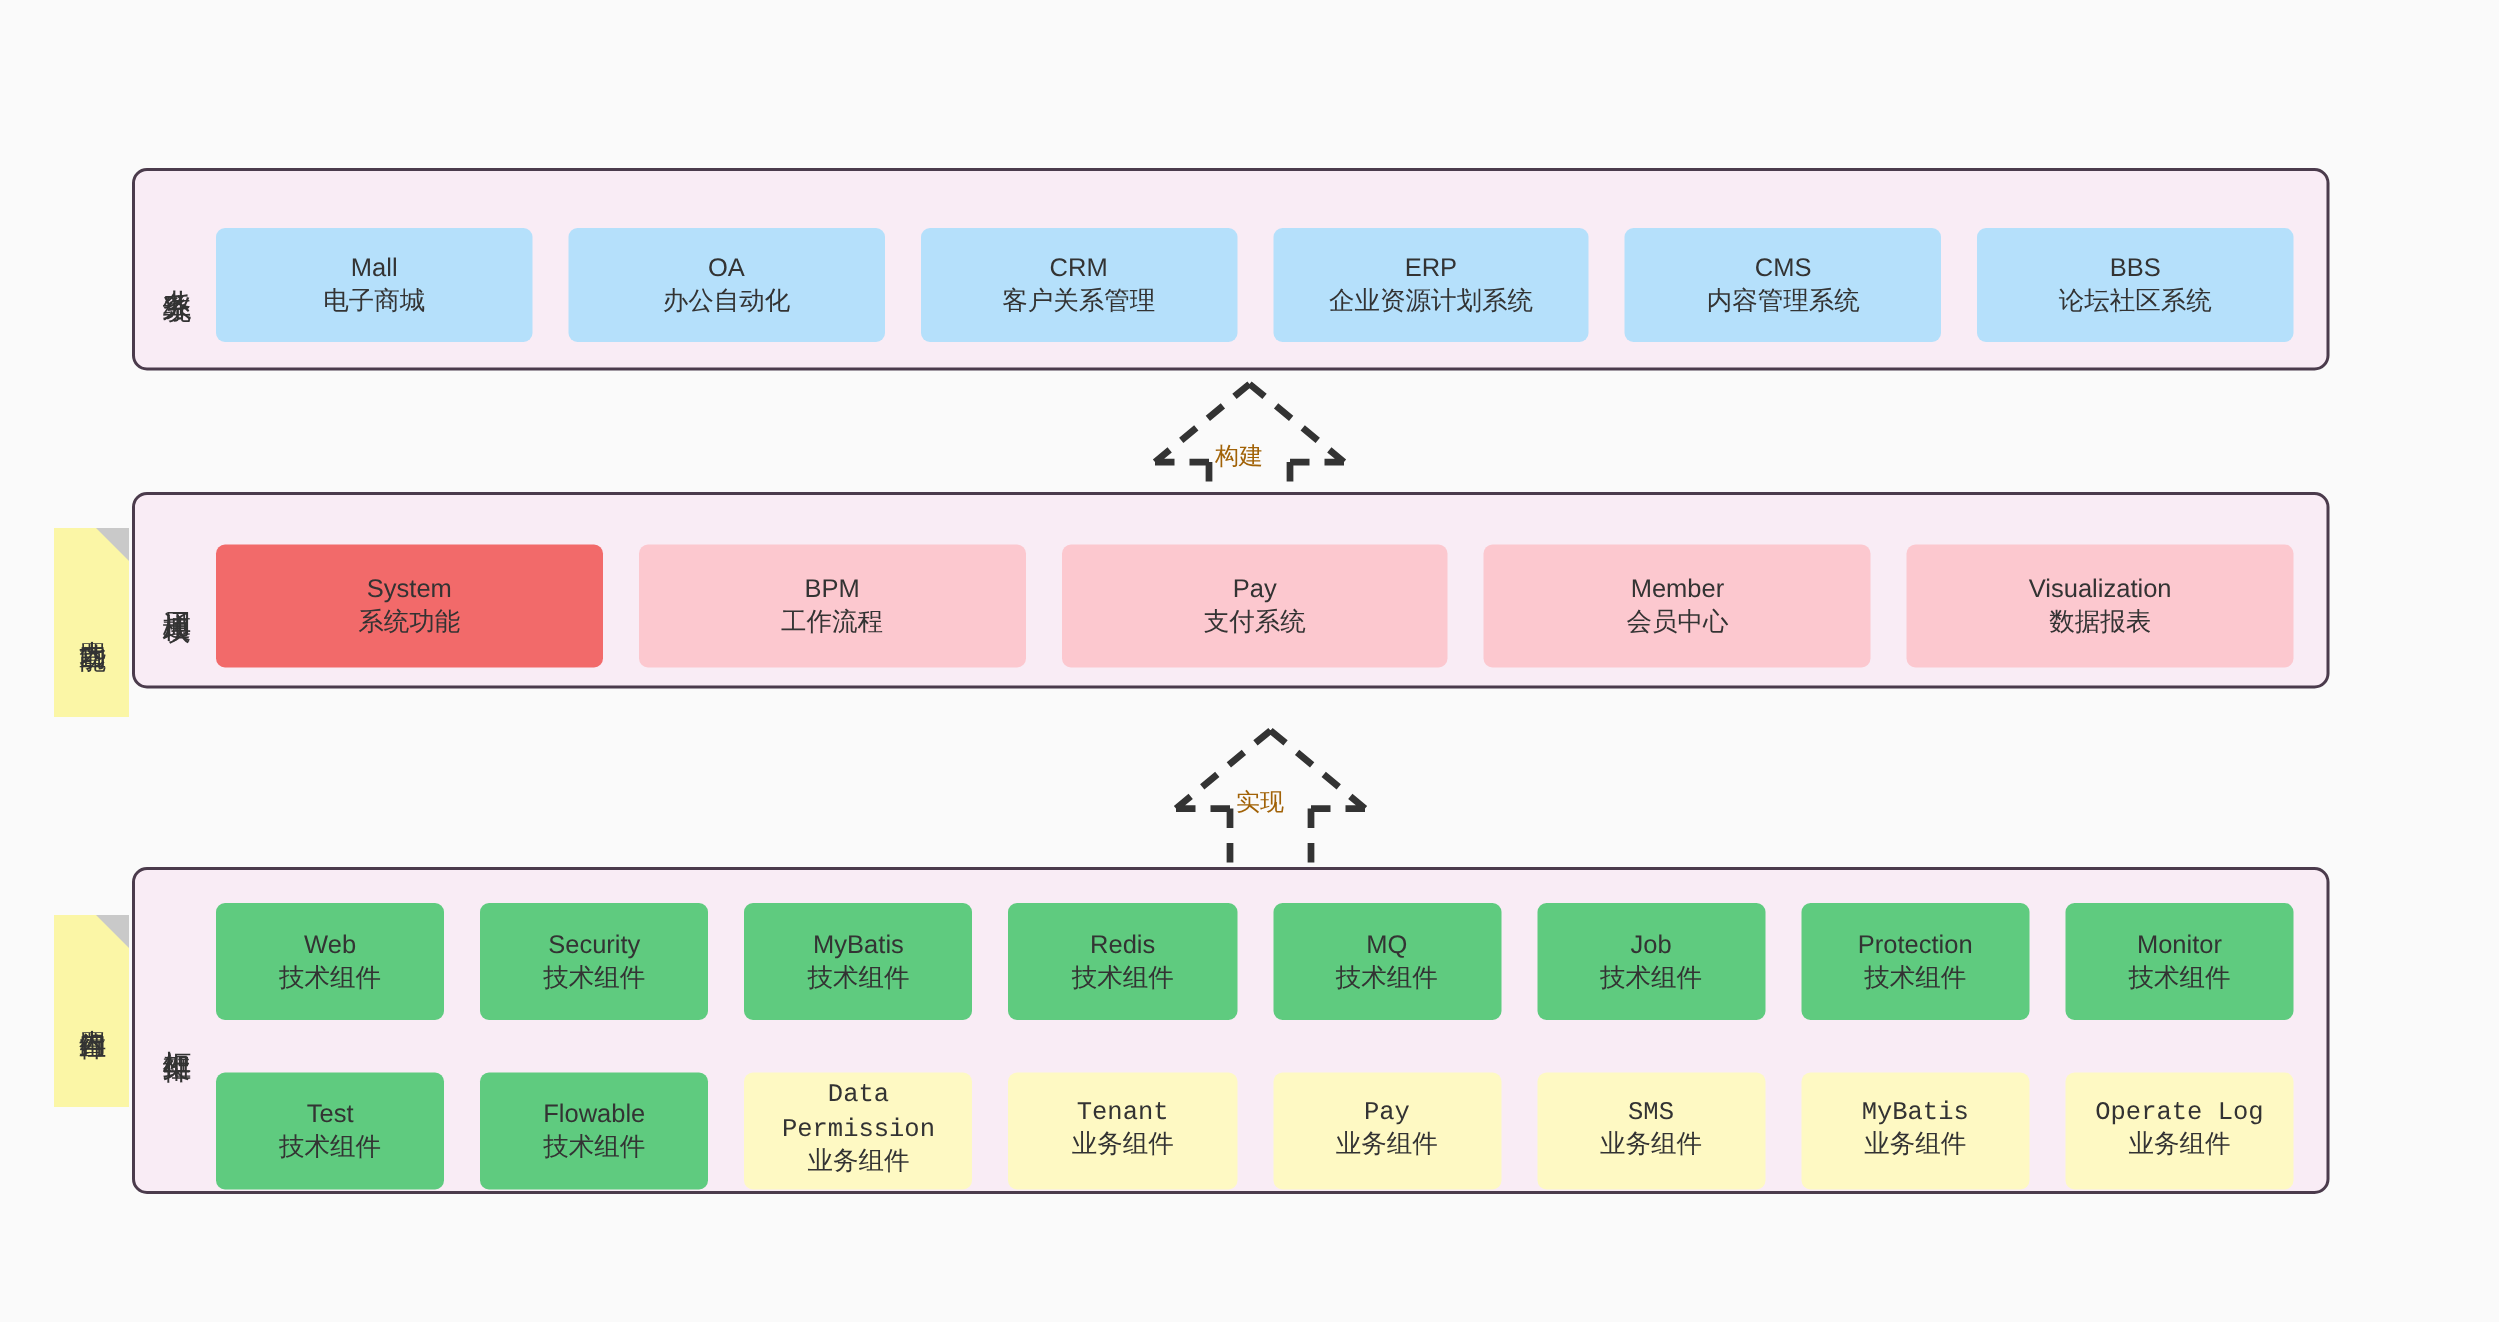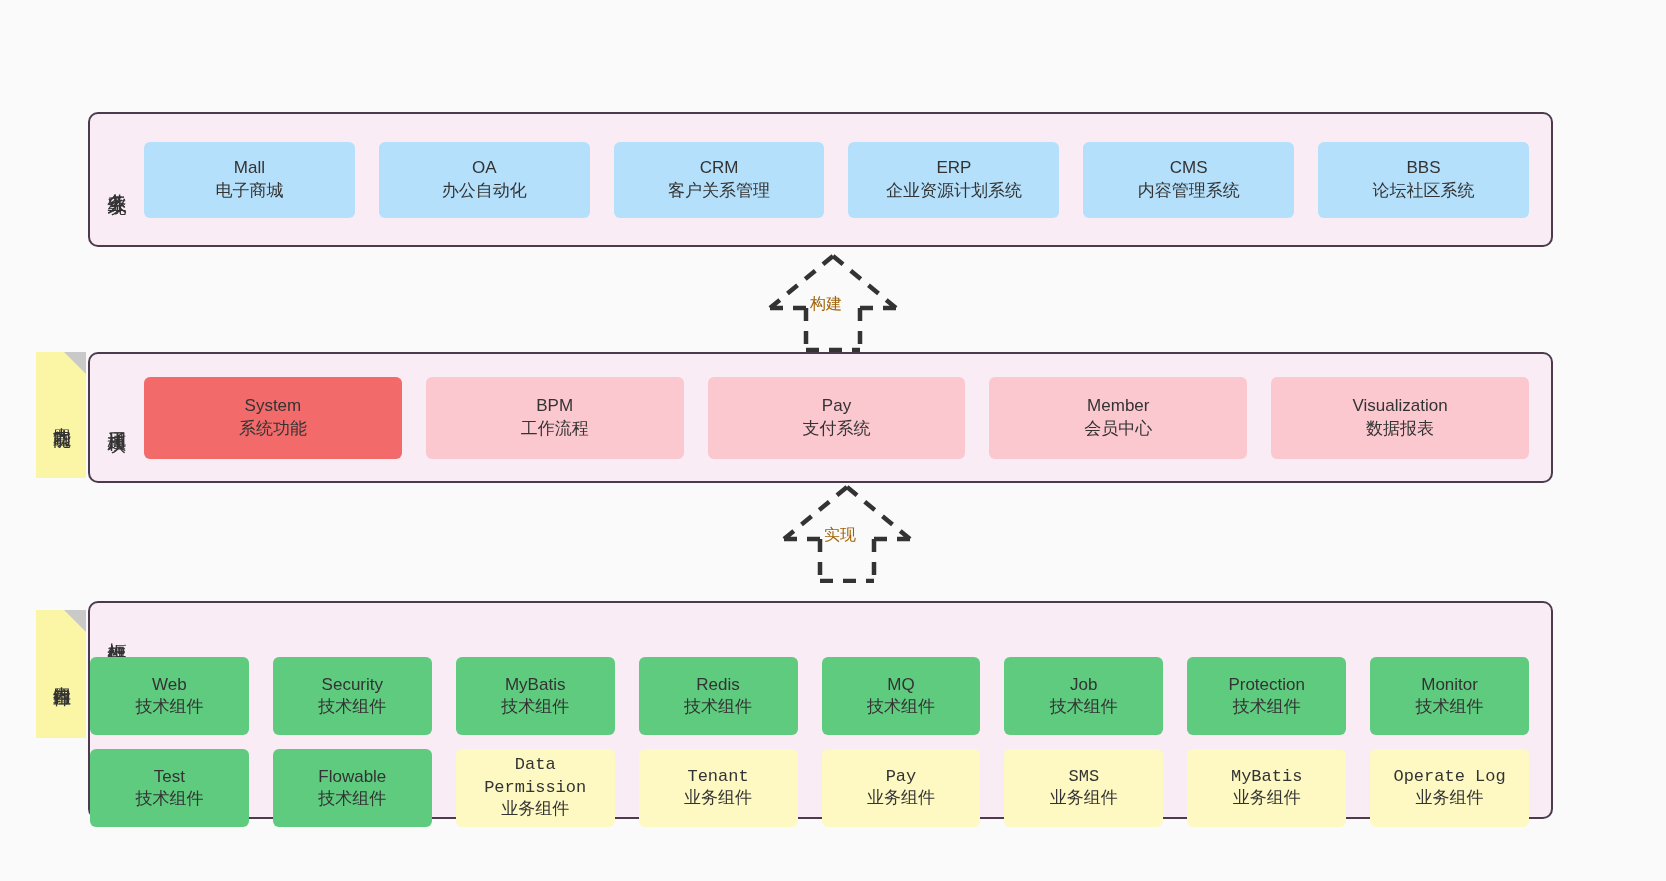--- a/index.html
+++ b/index.html
@@ -26,22 +26,22 @@
   .layer {
     position: absolute;
     background: #f9ecf5;
     border: 2px solid #4b3b4c;
     border-radius: 10px;
     box-sizing: border-box;
     display: flex;
     align-items: stretch;
   }
   #layer-business { left: 88px;  top: 112px; width: 1465px; height: 135px; }
-  #layer-common   { left: 88px;  top: 352px; width: 1465px; height: 131px; }
-  #layer-framework{ left: 88px;  top: 601px; width: 1465px; height: 218px; flex-direction: column; }
+  #layer-common   { left: 88px;  top: 328px; width: 1465px; height: 131px; }
+  #layer-framework{ left: 88px;  top: 578px; width: 1465px; height: 218px; }
 
   .layer-title {
     width: 54px;
     flex: 0 0 54px;
     display: flex;
     align-items: center;
     justify-content: center;
     font-size: 19px;
     line-height: 1.06;
     letter-spacing: 1px;
@@ -56,21 +56,22 @@
     flex: 1 1 auto;
     display: flex;
     flex-direction: column;
     justify-content: center;
     gap: 14px;
     padding: 0 22px 0 0;
   }
   .node-row {
     display: flex;
     gap: 24px;
-    justify-content: flex-start;
+    justify-content: flex-end;
+    margin-top: 21px;
   }
 
   
   .node {
     flex: 1 1 0;
     border-radius: 6px;
     display: flex;
     flex-direction: column;
     align-items: center;
     justify-content: center;

